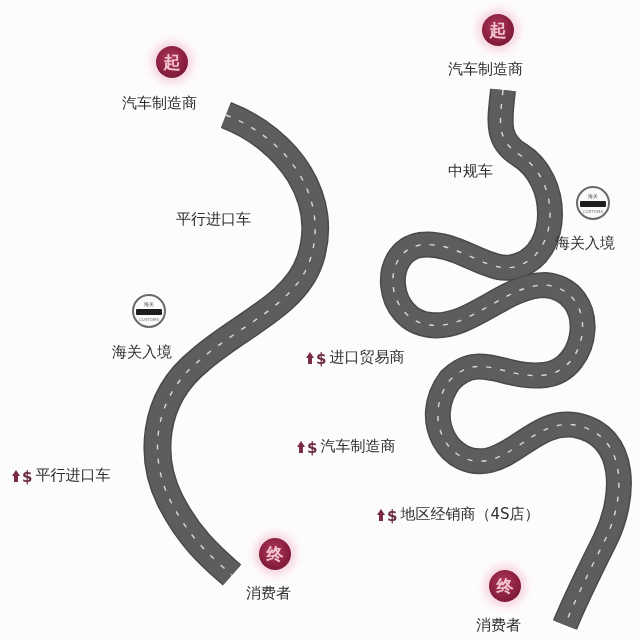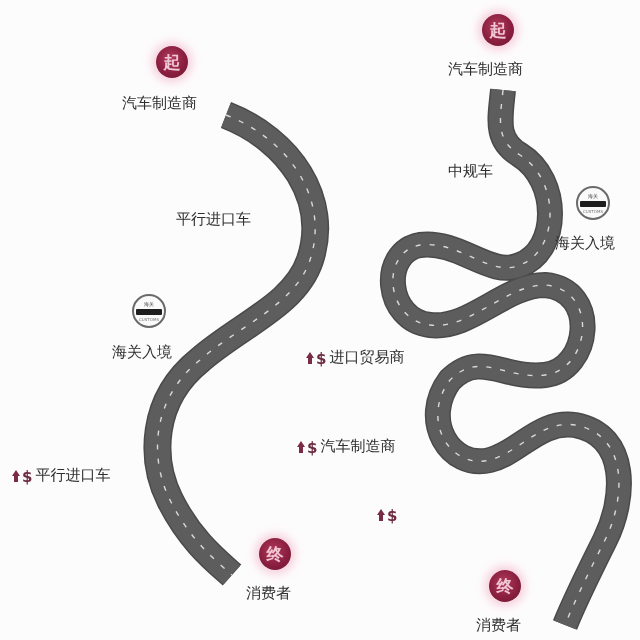--- a/index.html
+++ b/index.html
@@ -126,19 +126,19 @@
   <span class="money">
       <span class="arrow"></span>
       <span class="dollar">$</span>
     </span><span>汽车制造商</span>
 </div>
 
 <div class="label" style="left:377px; top:505px;">
   <span class="money">
       <span class="arrow"></span>
       <span class="dollar">$</span>
-    </span>
+    </span><span>地区经销商（4S店）</span>
 </div>
 
 <div class="badge" style="left:489px; top:570px;">
   <span>终</span>
 </div>
 <div class="label" style="left:476px; top:616px;">消费者</div>
 
 </body></html>

